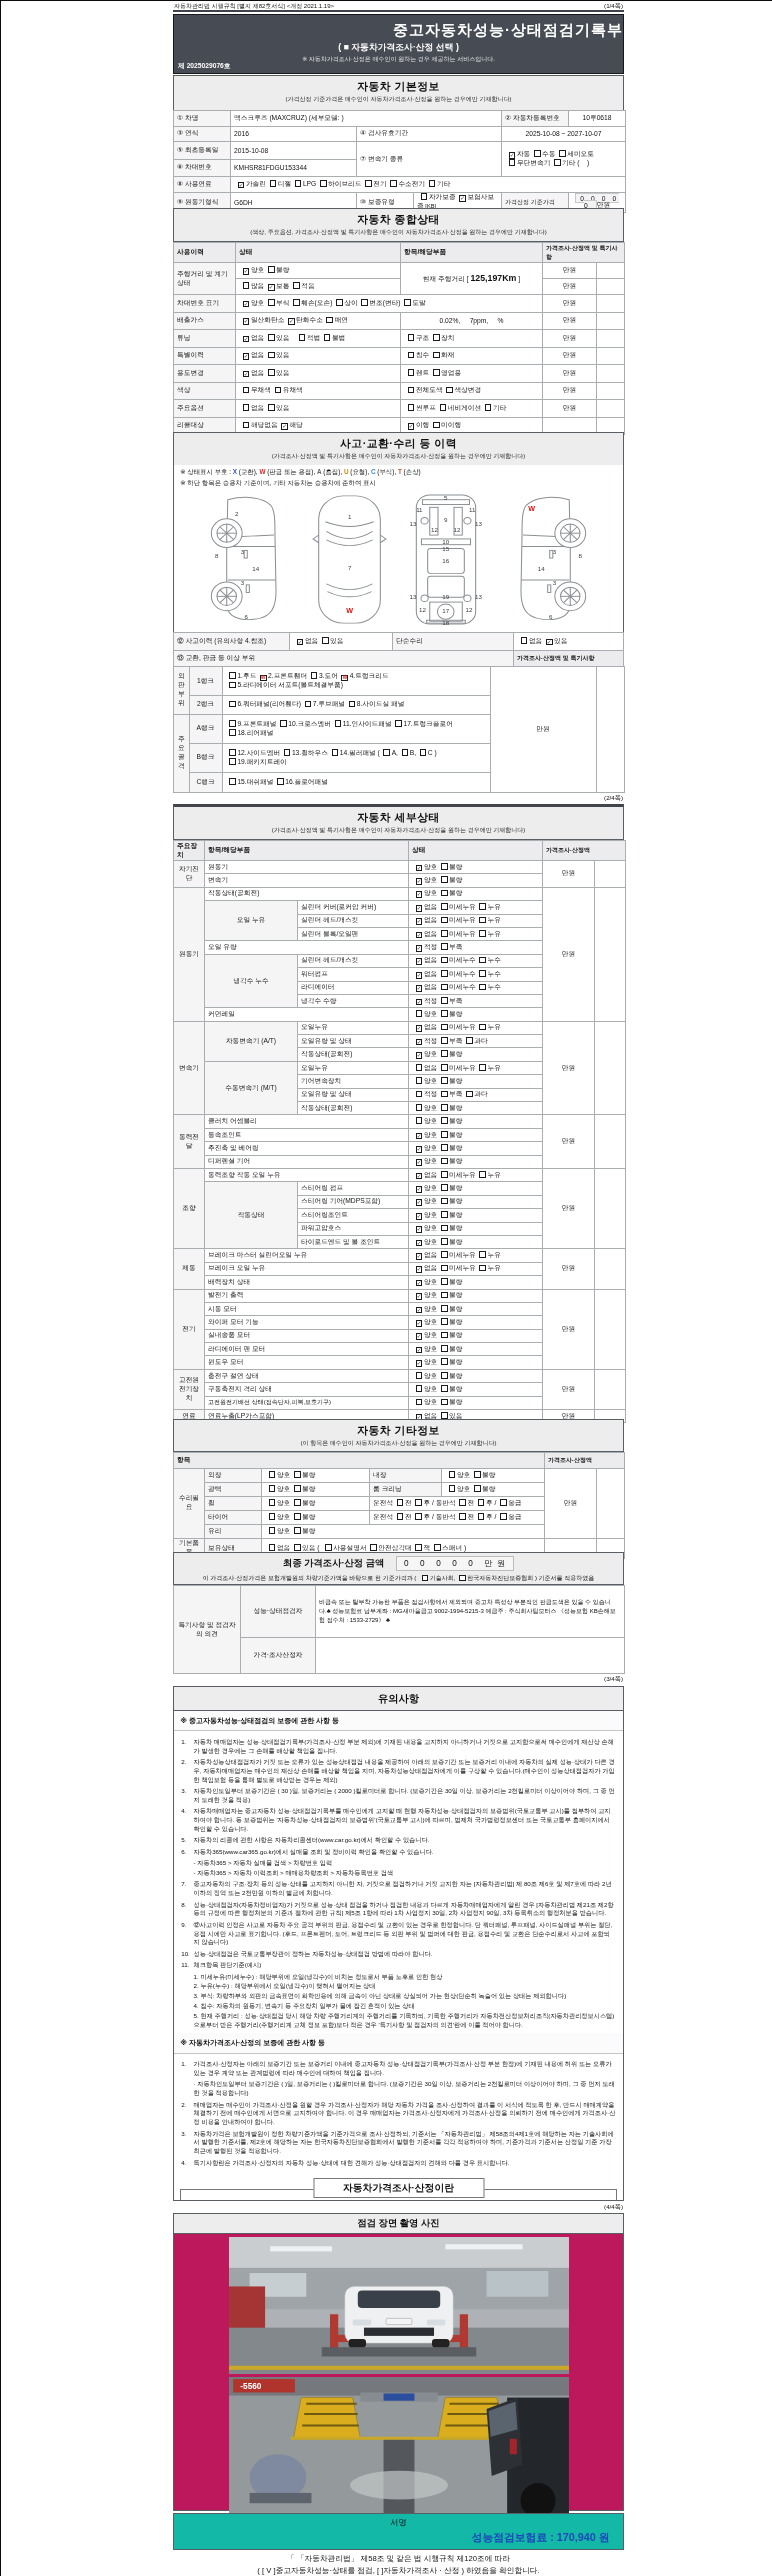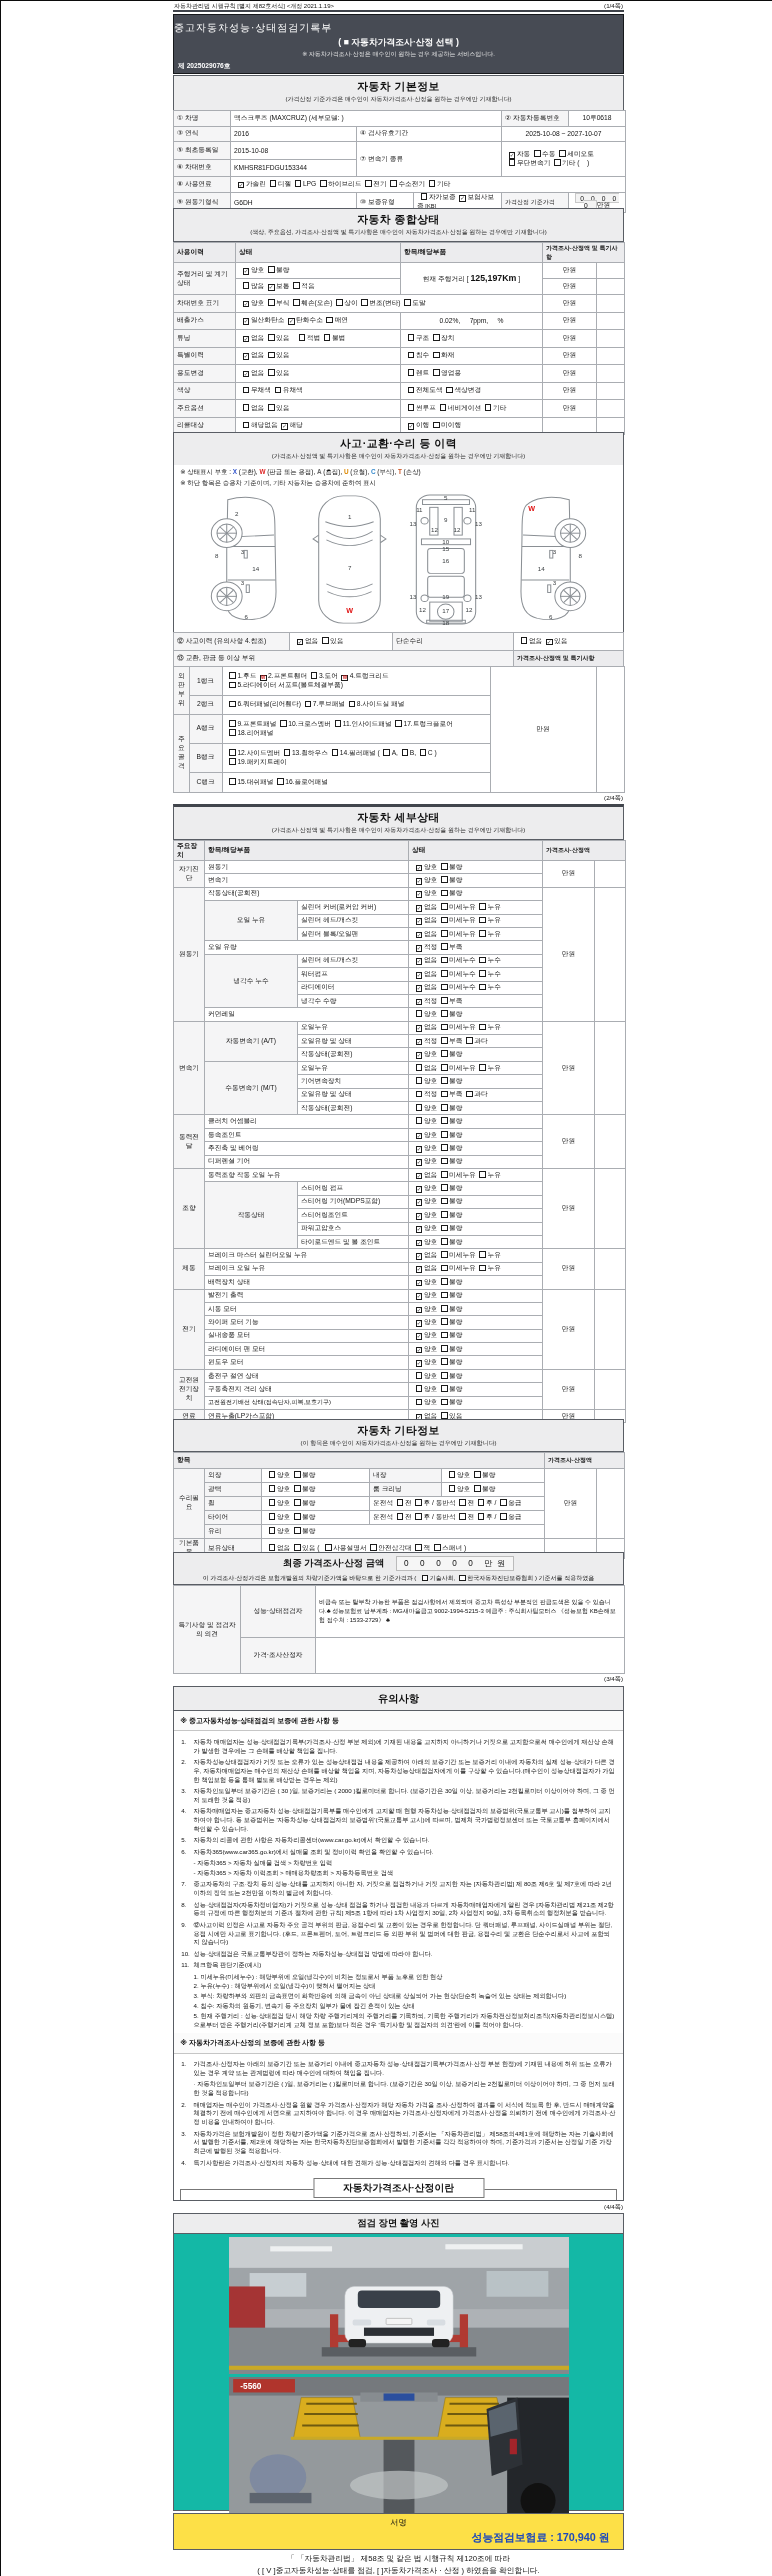--- a/index.html
+++ b/index.html
@@ -6,21 +6,21 @@
   body{width:773px;height:2576px;position:relative;background:#fff;overflow:hidden;
        font-family:"Liberation Sans","DejaVu Sans",sans-serif;color:#111;}
   .frame{position:absolute;left:0;top:0;width:773px;height:2576px;box-sizing:border-box;
          border-left:1px solid #0b0b0b;border-right:1px solid #0b0b0b;border-top:1px solid #0b0b0b;pointer-events:none;z-index:50}
   .doc{position:absolute;left:173px;top:0;width:451px;height:2576px}
   .formref{position:absolute;top:2.1px;left:1px;font-size:6px;color:#111}
   .marker{position:absolute;right:1px;width:100%;text-align:right;font-size:6.2px;color:#111}
   .rule{position:absolute;left:0;width:451px;height:2.1px;background:#3f434a}
   
   .band{position:absolute;left:0;top:14.4px;width:451px;height:60px;background:#474b54;color:#fff;box-sizing:border-box;border:0.5px solid #16181b}
-  .band .bt{font-size:10px;font-weight:normal;text-align:left;margin-top:5.2px;letter-spacing:1px}
+  .band .bt{font-size:15px;font-weight:bold;text-align:right;margin-top:5.2px;letter-spacing:1px}
   .band .bs{font-size:8.8px;font-weight:bold;text-align:center;margin-top:2.1px}
   .band .bn{font-size:6px;text-align:center;margin-top:1.5px;color:#e8e8e8}
   .band .docno{position:absolute;left:4.1px;bottom:2.1px;font-size:6.7px;font-weight:bold;color:#fff}
   
   .sechead{position:absolute;left:0;width:451px;background:#ededee;border:1px solid #595d64;text-align:center;box-sizing:border-box;padding-top:3.6px}
   .sechead .st{font-size:10.8px;font-weight:bold;letter-spacing:0.5px}
   .sechead .ss{font-size:6px;margin-top:1.5px;color:#222}
   .pagetop{border-top:3.1px solid #41454c}
   
   table.t{position:absolute;left:0;width:451px;border-collapse:collapse;table-layout:fixed;background:#fff;font-size:6.7px;border:1px solid #595d64}
@@ -60,25 +60,25 @@
   .nsub{font-weight:bold;font-size:7px;padding:4.6px 6.2px;border-bottom:0.5px solid #c6c6c6;background:#fbfbfb}
   .nlist{font-size:6.2px;line-height:1.42;padding:4.1px 7.2px 3.1px}
   .nitem{display:flex;margin:2.6px 0}
   .nnum{width:12.4px;flex:none}
   .ntext{flex:1}
   .nsubline{margin:1px 0 1px 12.4px}
   .infobox{border:1px solid #777;margin:15.5px 6.2px 4.1px;padding:15.5px 9.3px 5.2px;position:relative}
   .infotitle{position:absolute;top:-11.3px;left:50%;transform:translateX(-50%);background:#fff;border:1px solid #777;
              padding:2.6px 29px;font-weight:bold;font-size:9.8px;white-space:nowrap}
   
-  .pbox{position:absolute;left:0;width:451px;border:1px solid #595d64;box-sizing:border-box;background:#14b8a6}
+  .pbox{position:absolute;left:0;width:451px;border:1px solid #595d64;box-sizing:border-box;background:#be185d}
   .phead{font-size:9.3px;font-weight:bold;text-align:center;background:#ededee;border-bottom:1px solid #595d64;padding:3.1px 0}
   .pimg{width:340px;height:137px;margin:3.1px auto 0;overflow:hidden}
   
-  .signband{position:absolute;left:0;width:451px;height:37px;box-sizing:border-box;background:#fde047;border:1px solid #595d64}
+  .signband{position:absolute;left:0;width:451px;height:37px;box-sizing:border-box;background:#14b8a6;border:1px solid #595d64}
   .signtitle{text-align:center;font-size:8.2px;margin-top:3.1px}
   .fee{position:absolute;right:13.4px;top:16.5px;font-size:10.8px;font-weight:bold;color:#1d49bb}
   .footer{position:absolute;left:0;width:451px;text-align:center;font-size:7.7px;line-height:1.55}
 </style>
 </head>
 <body>
 
 <div class="frame"></div>
 
 <div class="doc">

